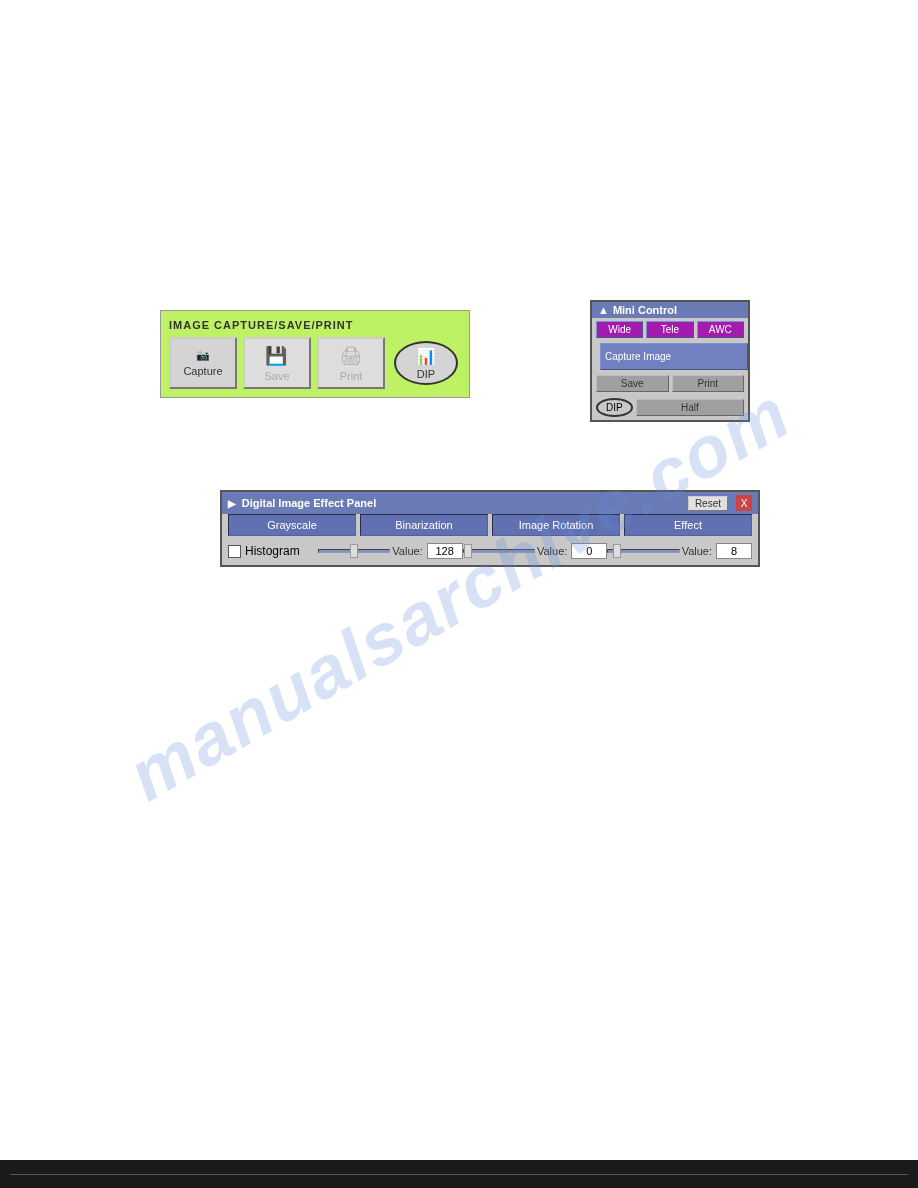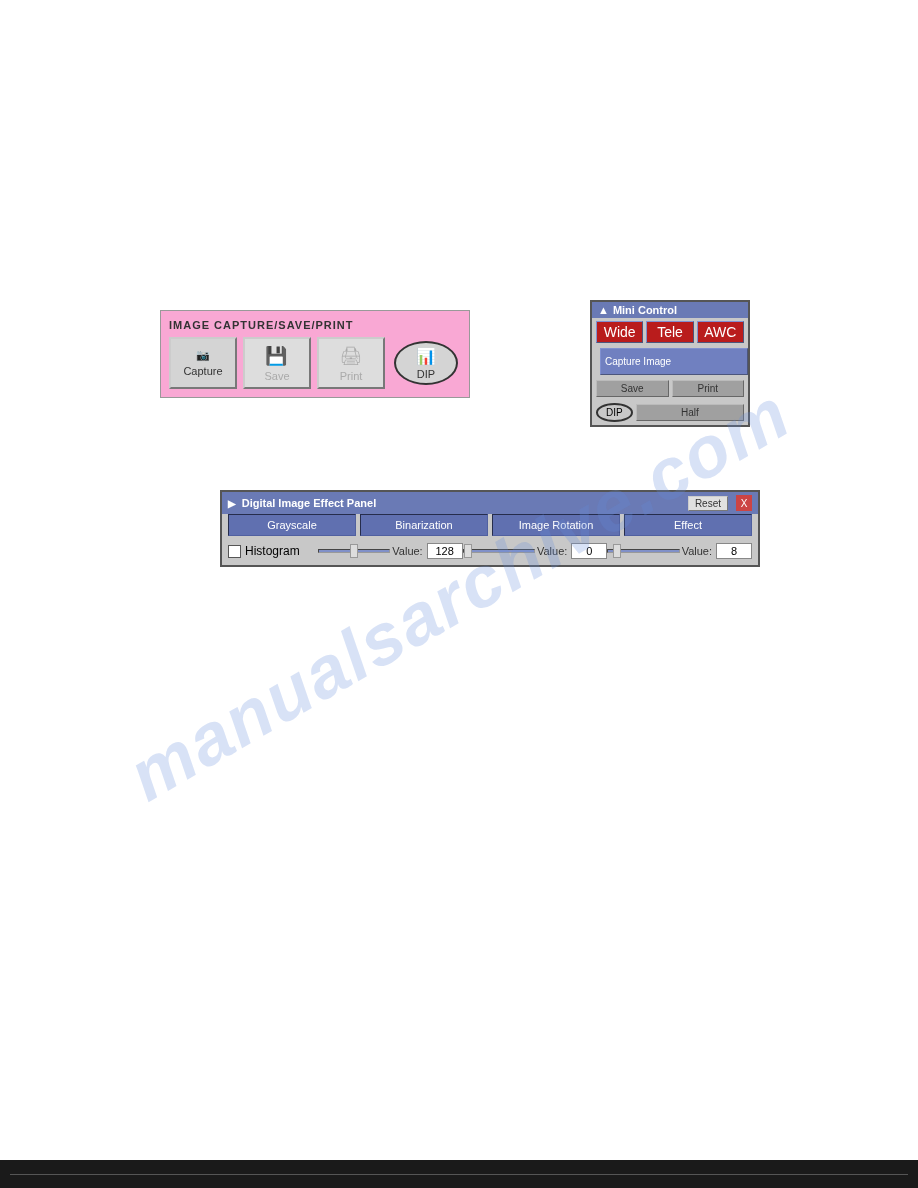--- a/index.html
+++ b/index.html
@@ -34,21 +34,21 @@
       line-height: 1.2;
     }
 
     
     .capture-panel {
       position: absolute;
       top: 310px;
       left: 160px;
       width: 310px;
       border: 1px solid #999;
-      background: #f9a8d4;
+      background: #bef264;
       padding: 8px;
     }
     .capture-panel-title {
       font-size: 11px;
       font-weight: bold;
       color: #333;
       margin-bottom: 6px;
       letter-spacing: 1px;
     }
     .capture-buttons {
@@ -113,24 +113,24 @@
       align-items: center;
       gap: 4px;
     }
     .mini-row {
       display: flex;
       gap: 3px;
       padding: 3px 4px;
     }
     .mini-btn {
       flex: 1;
-      background: #b91c1c;
+      background: #a21caf;
       color: white;
       border: 1px outset #8090d0;
-      font-size: 14px;
+      font-size: 10px;
       padding: 2px 4px;
       cursor: pointer;
       text-align: center;
     }
     .mini-btn-full {
       width: 100%;
       background: #7080c0;
       color: white;
       border: 1px outset #8090d0;
       font-size: 10px;

